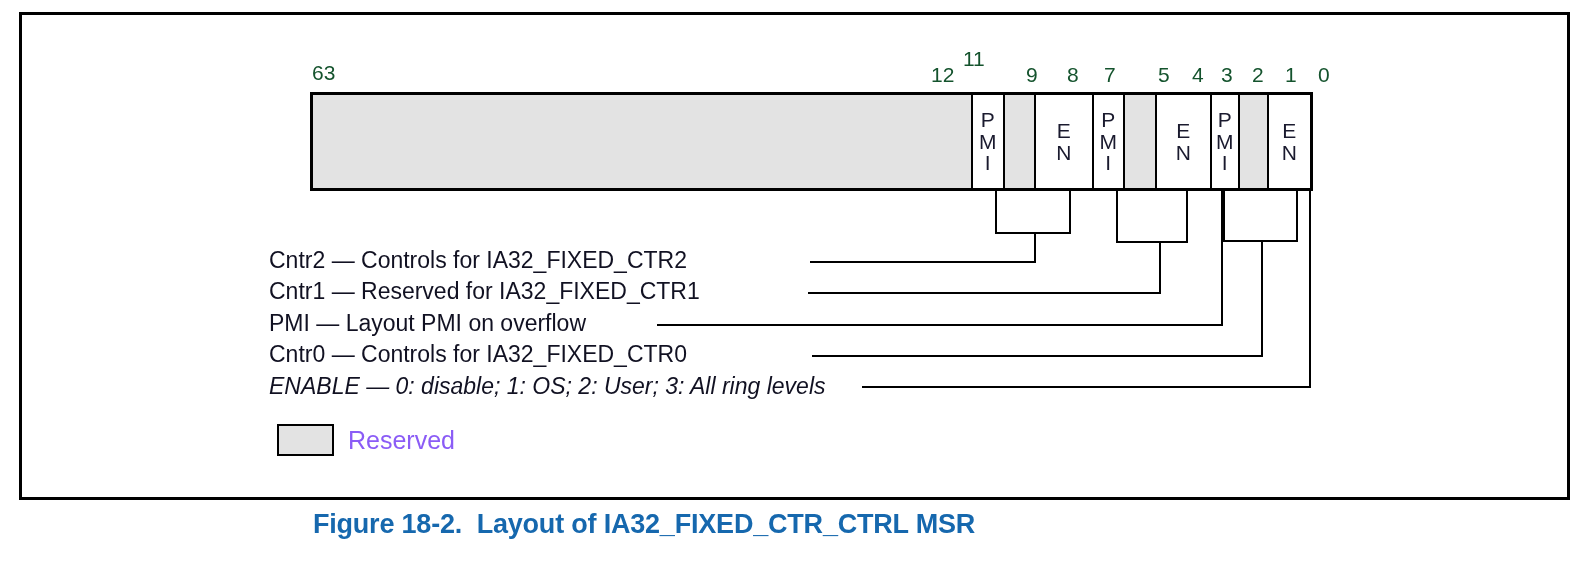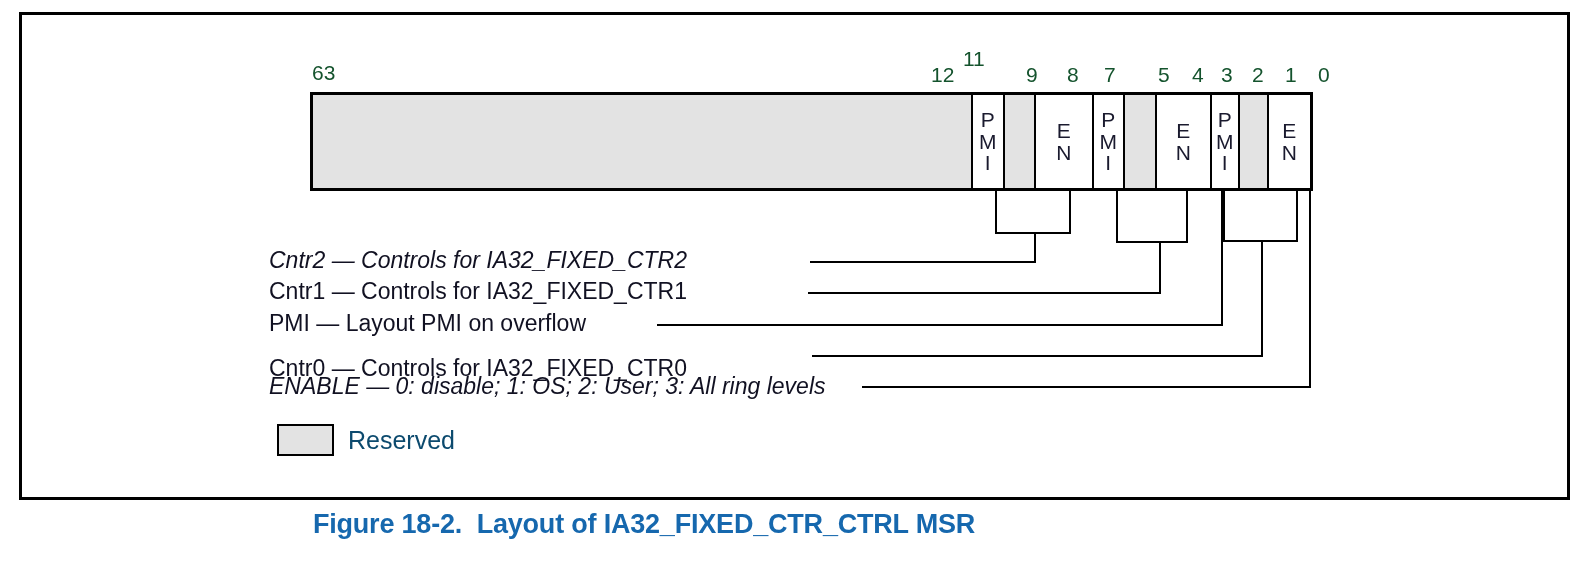--- a/index.html
+++ b/index.html
@@ -100,21 +100,21 @@
     background: #e3e3e3;
     border: 2px solid #000000;
     box-sizing: border-box;
   }
   #reserved-key-label {
     position: absolute;
     left: 348px;
     top: 427px;
     font-size: 25px;
     line-height: 26px;
-    color: #0c4a6e;
+    color: #8b5cf6;
     white-space: nowrap;
   }
   
   #figure-caption {
     position: absolute;
     left: 0;
     top: 508px;
     width: 1288px;
     text-align: center;
     font-size: 27px;
@@ -187,24 +187,24 @@
         <path d="M 1117 191 L 1117 242 L 1187 242 L 1187 191"></path>
         <path d="M 1160 242 L 1160 293 L 808 293"></path>
         <path d="M 1222 191 L 1222 325 L 657 325"></path>
         <path d="M 1224 191 L 1224 241 L 1297 241 L 1297 191"></path>
         <path d="M 1262 241 L 1262 356 L 812 356"></path>
         <path d="M 1310 191 L 1310 387 L 862 387"></path>
       </g>
   </svg>
 
   <div id="legend-lines">
-      <div class="legend-line" style="top: 249px; font-style: italic;">Cntr2 — Controls for IA32_FIXED_CTR2</div>
-      <div class="legend-line" style="top: 280px;">Cntr1 — Controls for IA32_FIXED_CTR1</div>
+      <div class="legend-line" style="top: 249px;">Cntr2 — Controls for IA32_FIXED_CTR2</div>
+      <div class="legend-line" style="top: 280px;">Cntr1 — Reserved for IA32_FIXED_CTR1</div>
       <div class="legend-line" style="top: 312px;">PMI — Layout PMI on overflow</div>
-      <div class="legend-line" style="top: 357px;">Cntr0 — Controls for IA32_FIXED_CTR0</div>
+      <div class="legend-line" style="top: 343px;">Cntr0 — Controls for IA32_FIXED_CTR0</div>
       <div class="legend-line" style="top: 375px; font-style: italic;">ENABLE — 0: disable; 1: OS; 2: User; 3: All ring levels</div>
     </div>
 
   <div id="reserved-key-swatch"></div>
   <div id="reserved-key-label">Reserved</div>
 
   <div id="figure-caption" style="color: rgb(22, 104, 174);">Figure 18-2.  Layout of IA32_FIXED_CTR_CTRL MSR</div>
 
 </div>
 

